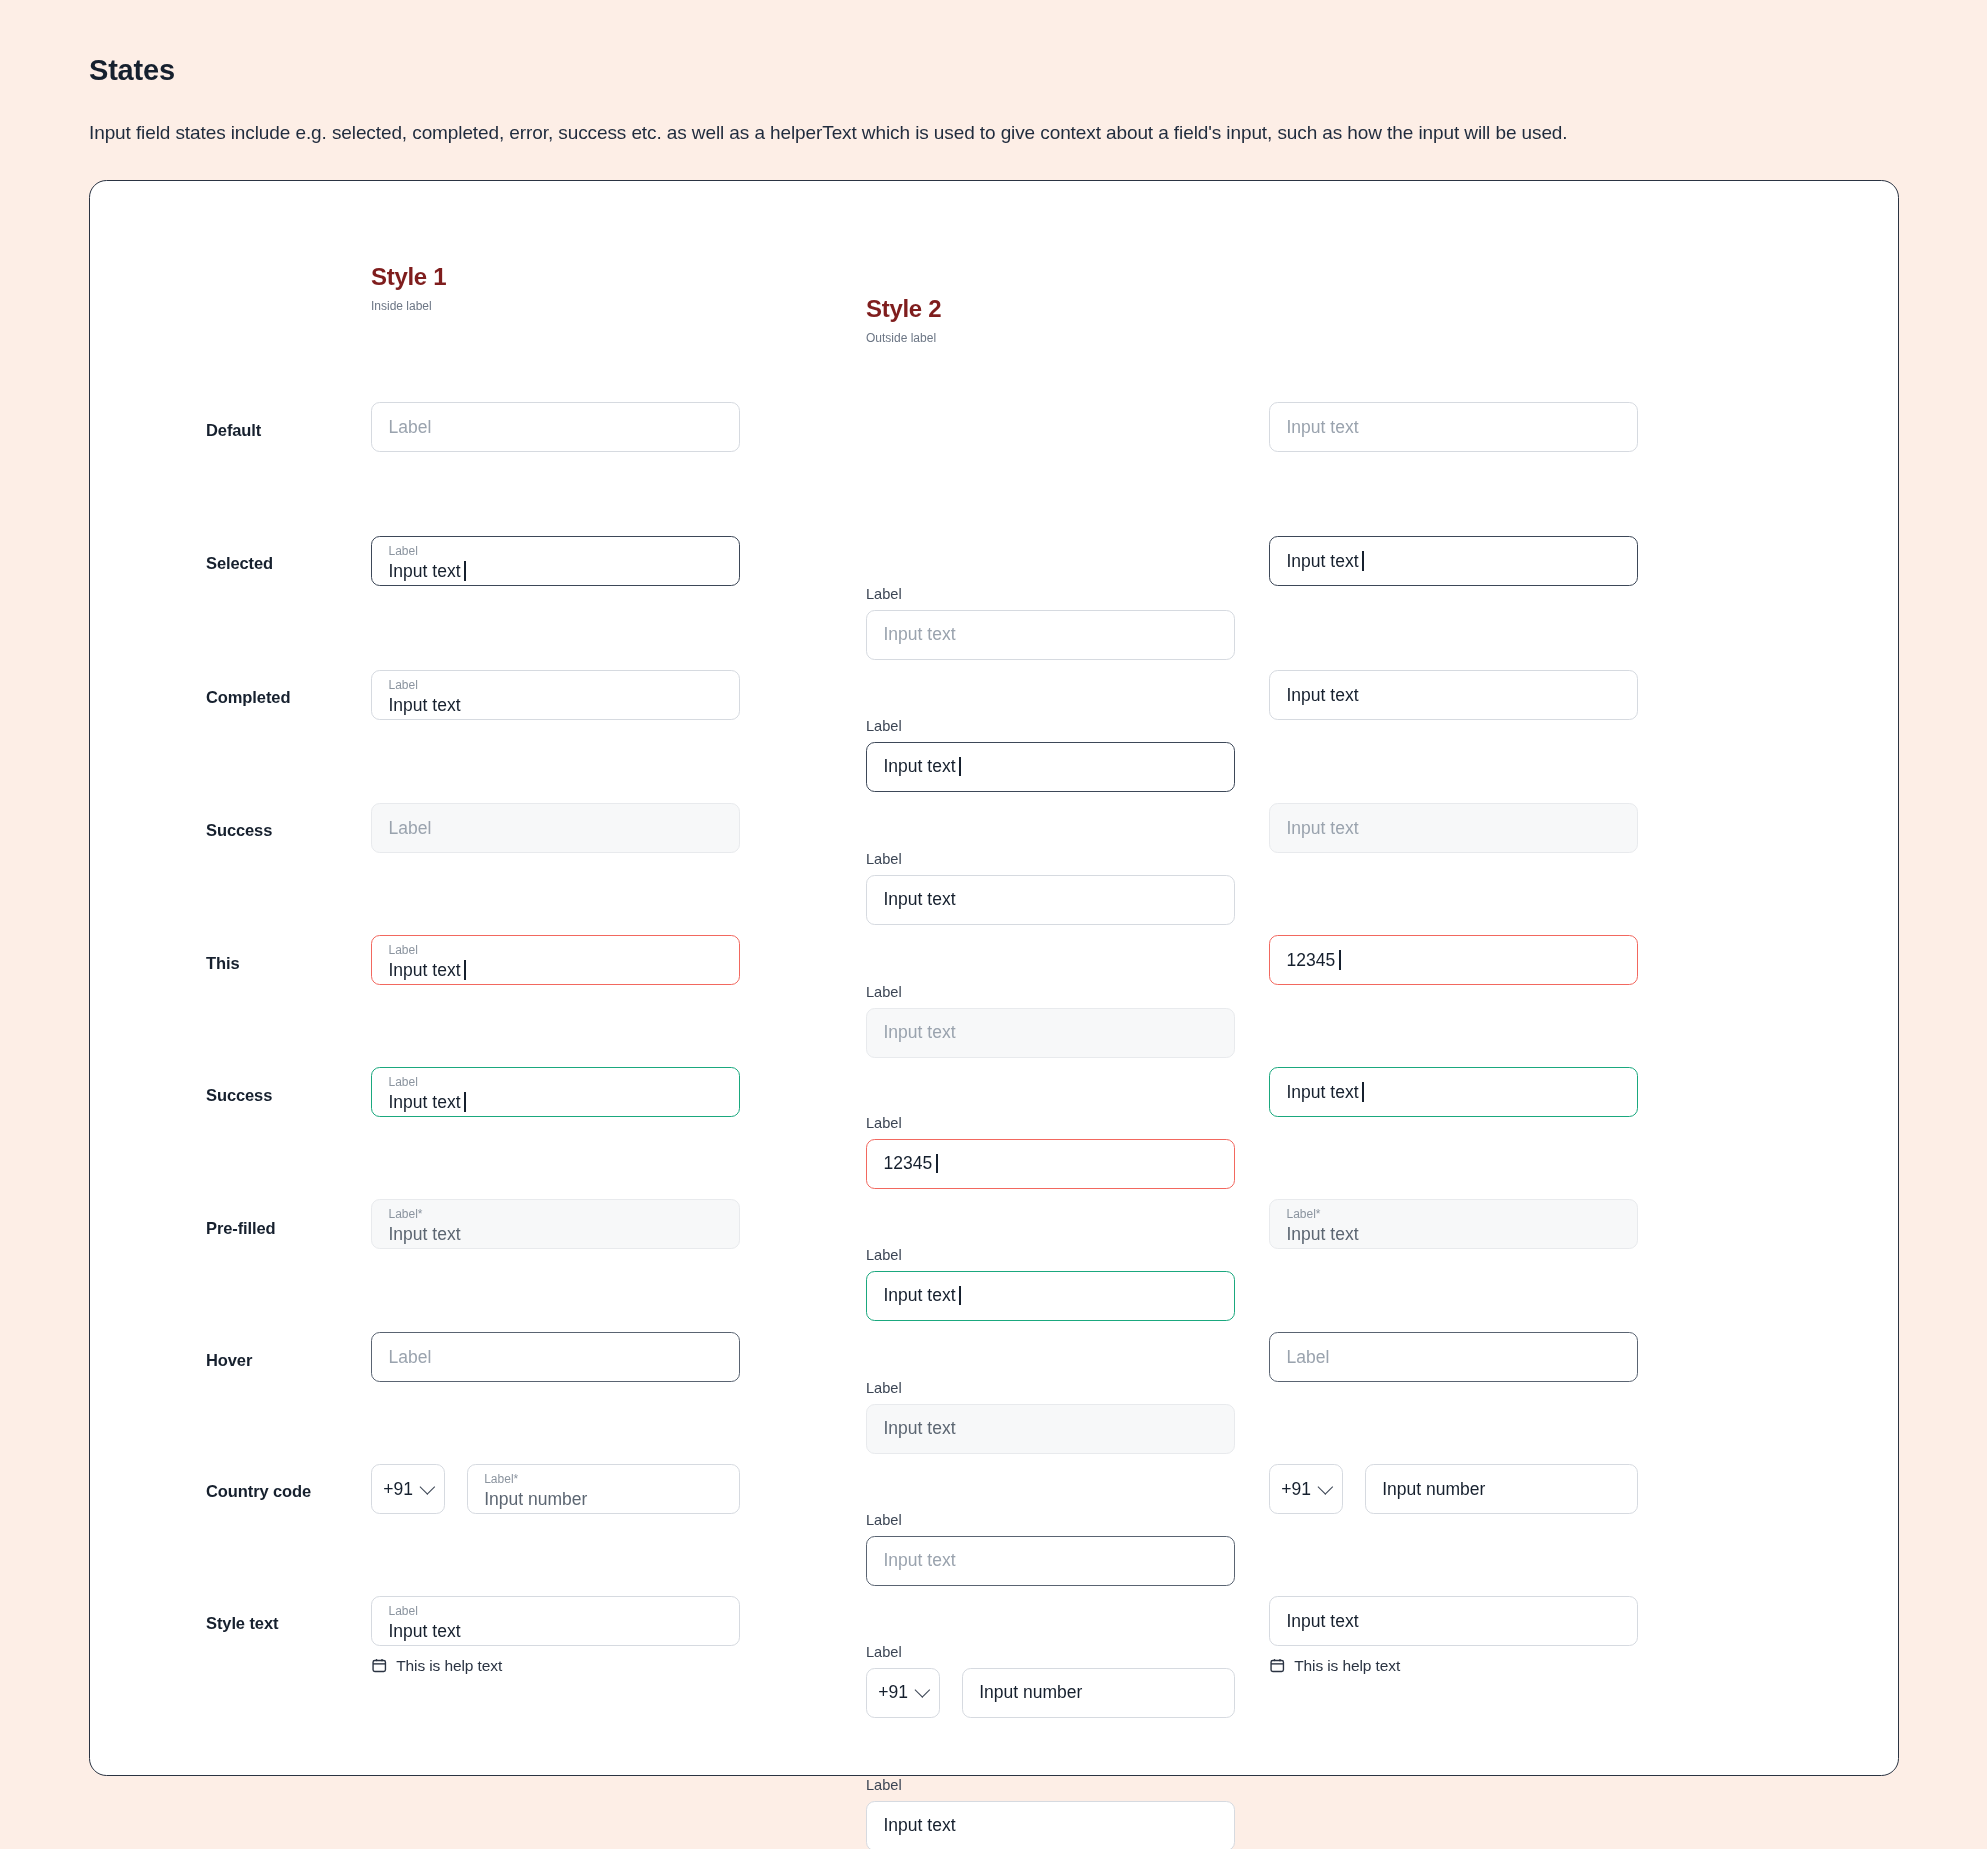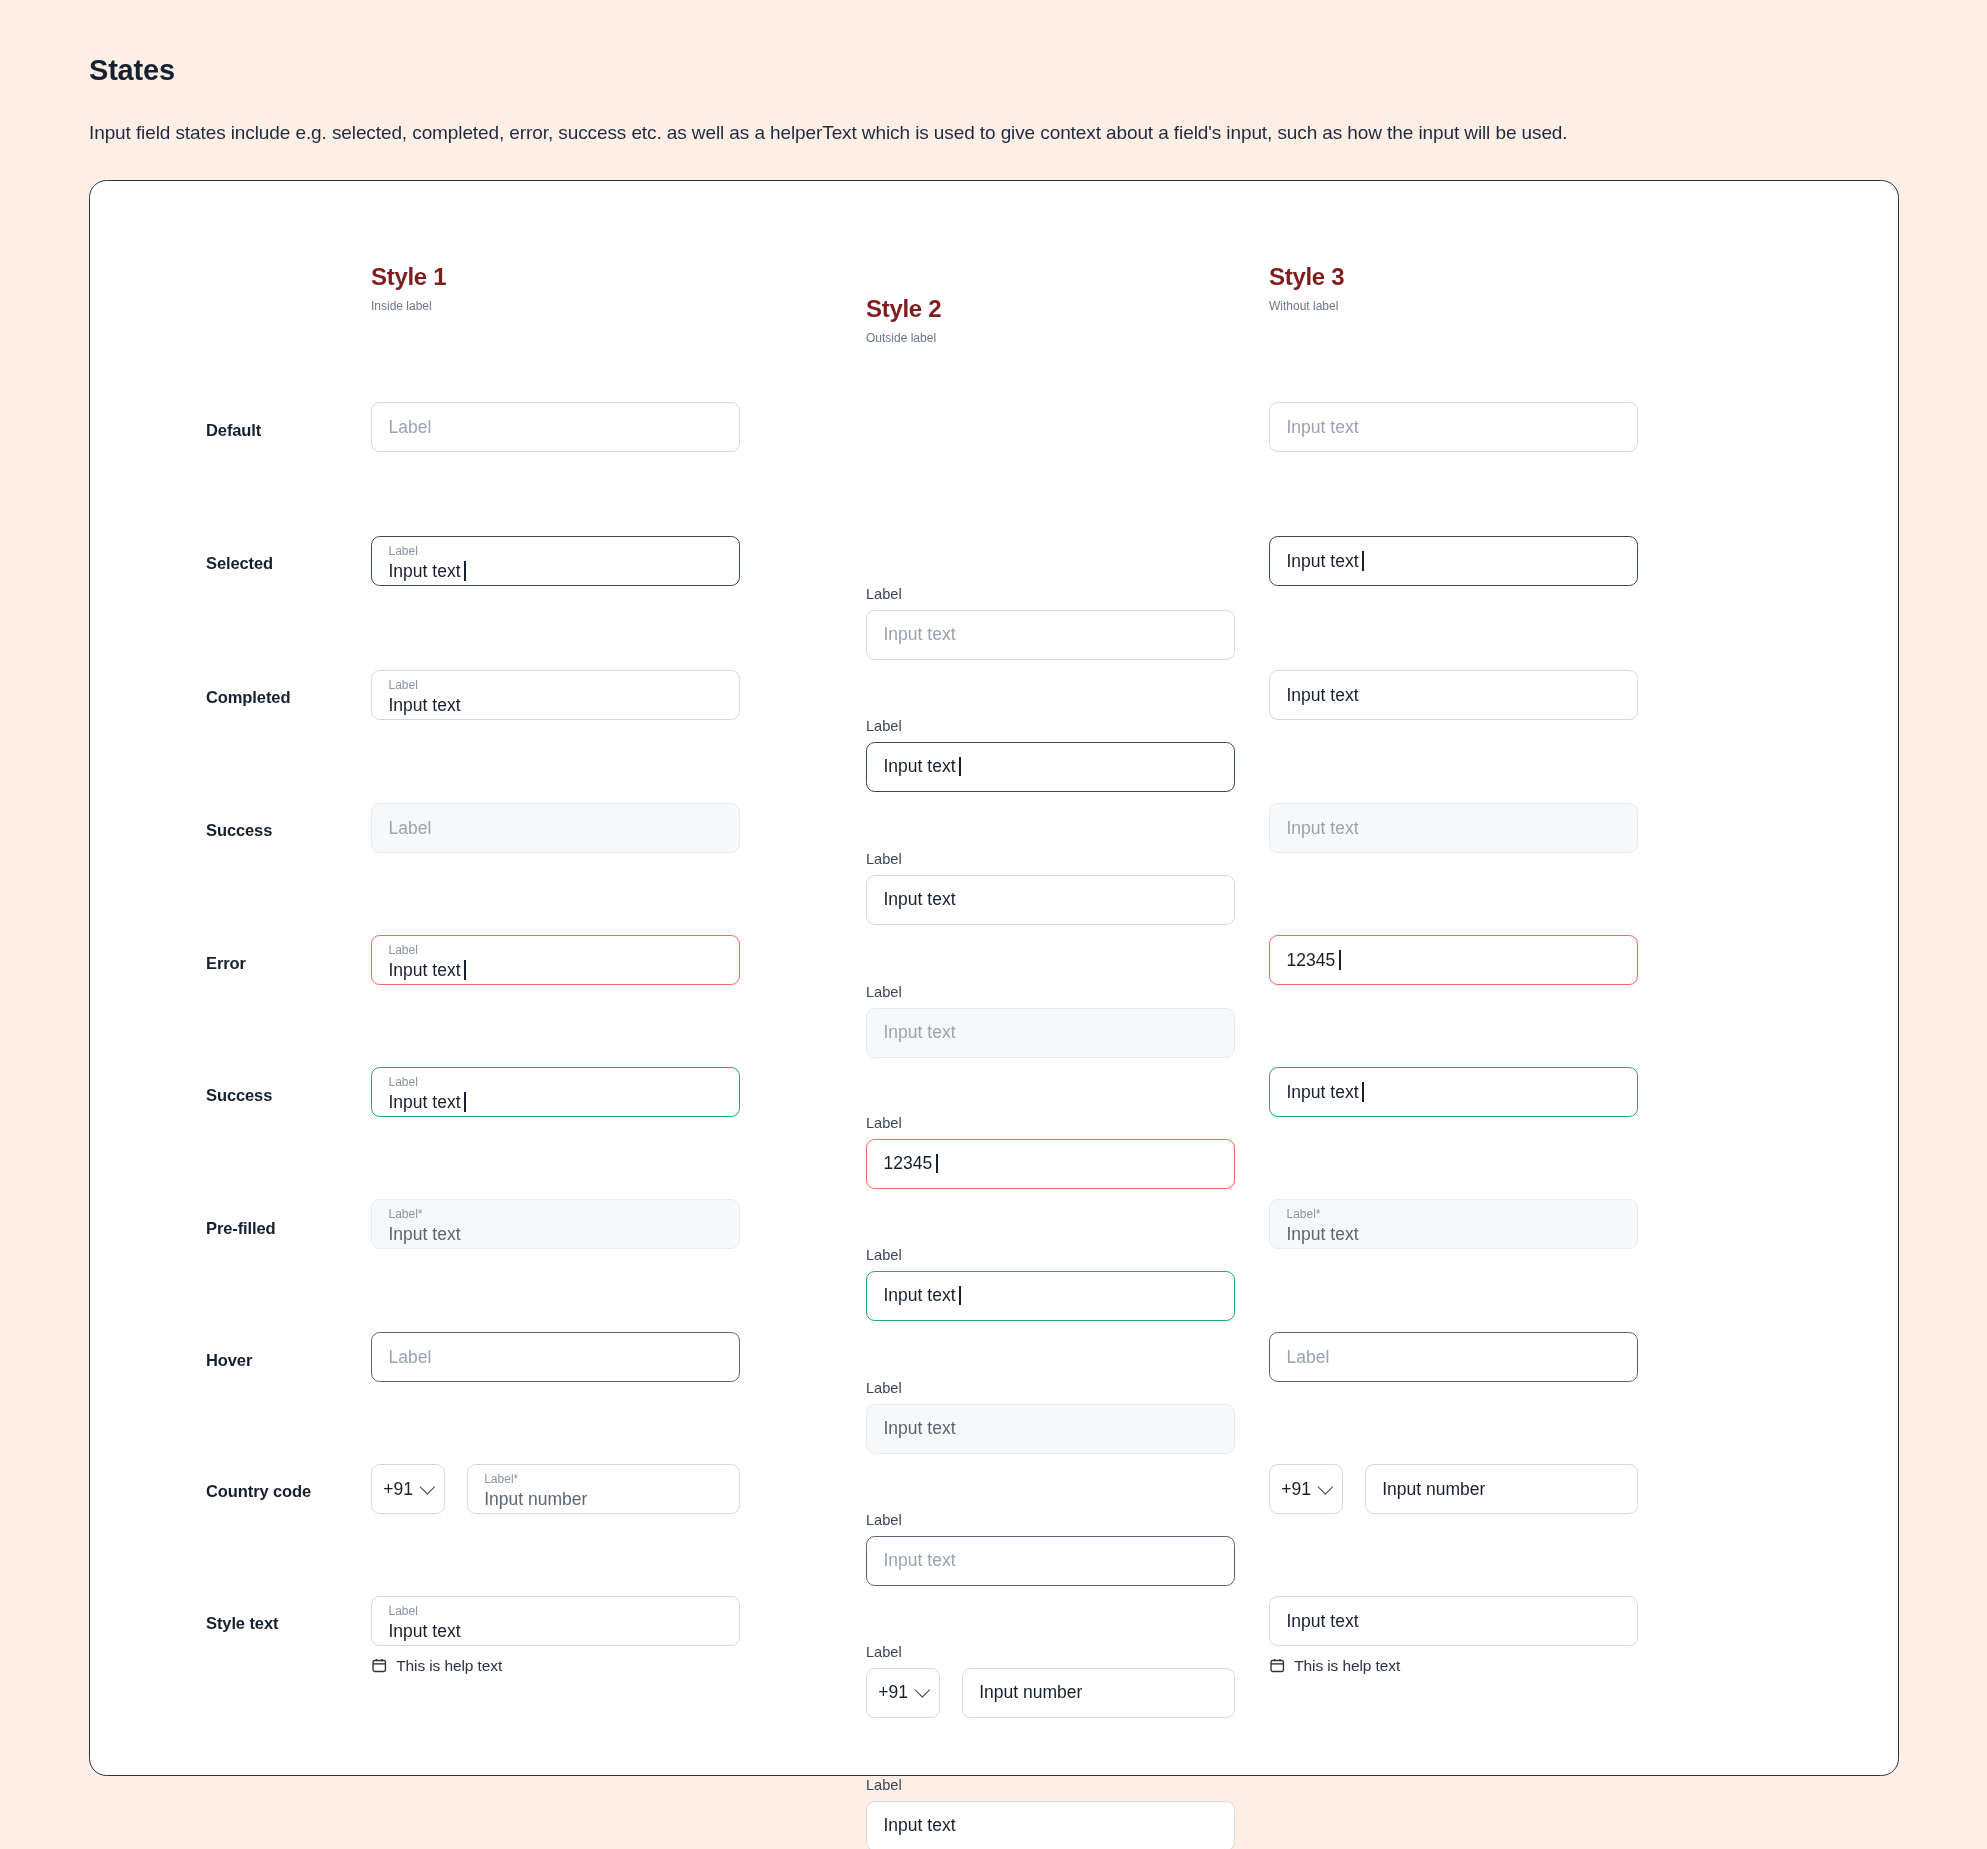--- a/index.html
+++ b/index.html
@@ -219,30 +219,26 @@
     <div class="grid">
 
       <div class="colhead col-s1">
         <div class="ch-title">Style 1</div>
         <div class="ch-sub">Inside label</div>
       </div>
       <div class="colhead col-s2">
         <div class="ch-title">Style 2</div>
         <div class="ch-sub">Outside label</div>
       </div>
-      <div class="colhead col-s3">
-        <div class="ch-title">Style 3</div>
-        <div class="ch-sub">Without label</div>
-      </div>
 
       <div class="rowlabel" style="top:240px">Default</div>
       <div class="rowlabel" style="top:373px">Selected</div>
       <div class="rowlabel" style="top:507px">Completed</div>
       <div class="rowlabel" style="top:640px">Success</div>
-      <div class="rowlabel" style="top:773px">Error</div>
+      <div class="rowlabel" style="top:773px">This</div>
       <div class="rowlabel" style="top:905px">Success</div>
       <div class="rowlabel" style="top:1038px">Pre-filled</div>
       <div class="rowlabel" style="top:1170px">Hover</div>
       <div class="rowlabel" style="top:1301px">Country code</div>
       <div class="rowlabel" style="top:1433px">Style text</div>
 
       <div class="cell col-s1" style="top:221px">
         <div class="field">
           <span class="ph">Label</span>
         </div>

